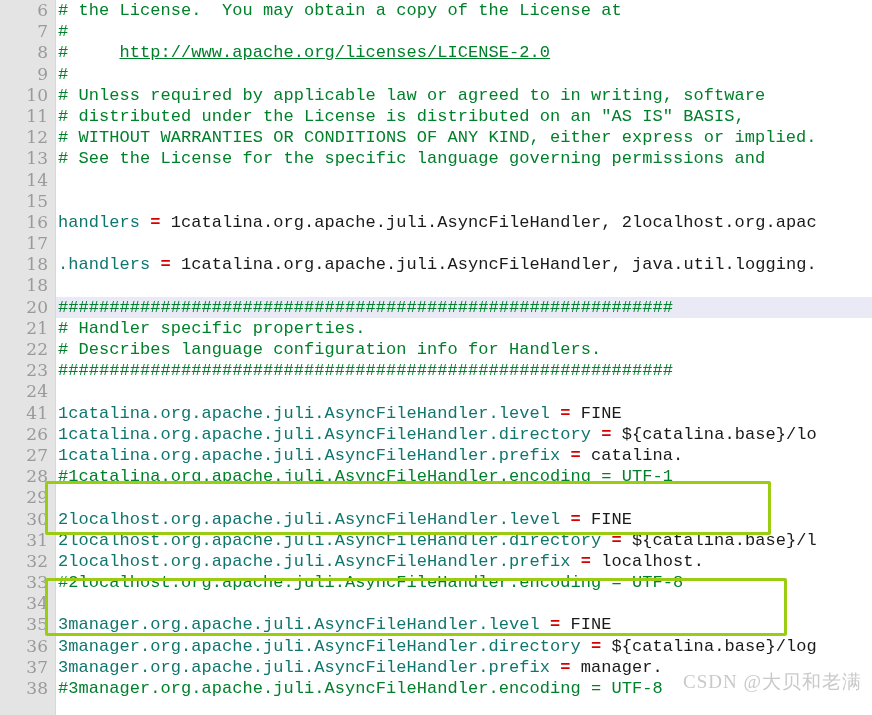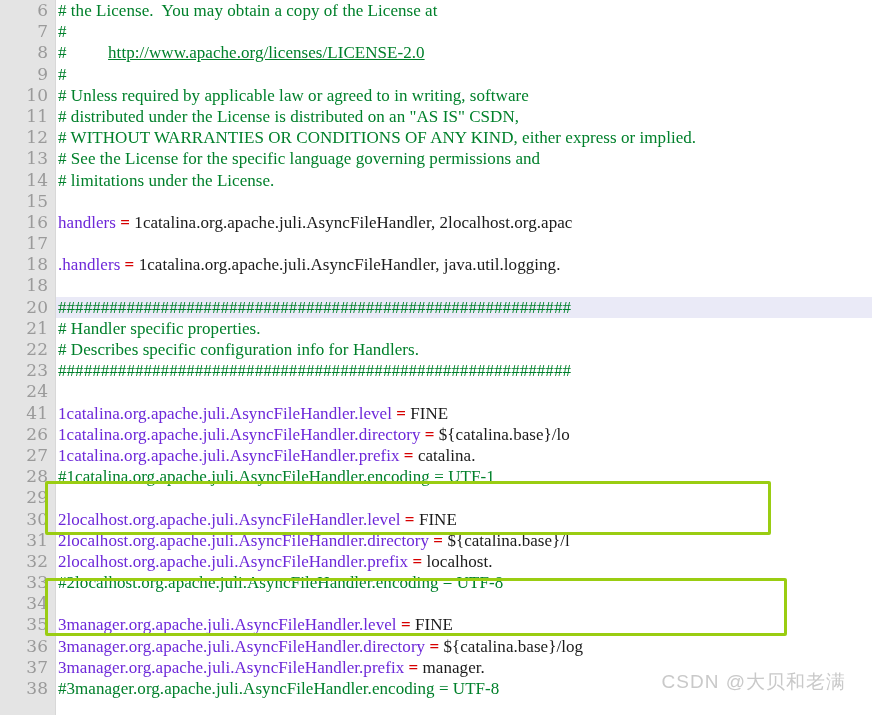--- a/index.html
+++ b/index.html
@@ -71,82 +71,82 @@
     font-size: 17px;
     font-family: "DejaVu Serif", "Liberation Serif", serif;
     z-index: 2;
   }
   .src {
     position: absolute;
     left: 58px;
     top: 0;
     white-space: pre;
     z-index: 1;
-    font-family: Liberation Serif, serif;
+    font-family: Liberation Mono, monospace;
     font-size: 17px;
     letter-spacing: 0.05px;
   }
   .cmt   { color: #00802b; }
-  .cmt u { text-decoration: underline; margin-left: 20px; }
-  .key   { color: #6d28d9; }
+  .cmt u { text-decoration: underline; }
+  .key   { color: #0f766e; }
   .op    { color: #d60000; font-weight: bold; }
   .val   { color: #1a1a1a; }
 
   
   .annot {
     position: absolute;
     border: 3px solid #9acd12;
     border-radius: 2px;
     background: transparent;
     z-index: 5;
     pointer-events: none;
   }
   #annot-1 { left: 45px;  top: 481px; width: 720px; height: 48px; }
   #annot-2 { left: 45px;  top: 578px; width: 736px; height: 52px; }
 
   
   #watermark {
     position: absolute;
-    right: 26px;
+    right: 10px;
     bottom: 20px;
     z-index: 6;
     color: #c9c9c9;
     font-size: 19px;
-    font-family: Liberation Sans, sans-serif;
+    font-family: Liberation Serif, serif;
     letter-spacing: 1px;
     white-space: pre;
     pointer-events: none;
   }
 </style>
 </head>
 <body>
 
 <div id="editor">
 
   <div id="gutter"></div>
   <div id="gutter-line"></div>
 
   <div id="code-layer">
       <div class="row"><span class="ln">6</span><span class="src"><span class="cmt"># the License.  You may obtain a copy of the License at</span></span></div>
       <div class="row"><span class="ln">7</span><span class="src"><span class="cmt">#</span></span></div>
       <div class="row"><span class="ln">8</span><span class="src"><span class="cmt">#     <u>http://www.apache.org/licenses/LICENSE-2.0</u></span></span></div>
       <div class="row"><span class="ln">9</span><span class="src"><span class="cmt">#</span></span></div>
       <div class="row"><span class="ln">10</span><span class="src"><span class="cmt"># Unless required by applicable law or agreed to in writing, software</span></span></div>
-      <div class="row"><span class="ln">11</span><span class="src"><span class="cmt"># distributed under the License is distributed on an "AS IS" CSDN,</span></span></div>
+      <div class="row"><span class="ln">11</span><span class="src"><span class="cmt"># distributed under the License is distributed on an "AS IS" BASIS,</span></span></div>
       <div class="row"><span class="ln">12</span><span class="src"><span class="cmt"># WITHOUT WARRANTIES OR CONDITIONS OF ANY KIND, either express or implied.</span></span></div>
       <div class="row"><span class="ln">13</span><span class="src"><span class="cmt"># See the License for the specific language governing permissions and</span></span></div>
-      <div class="row"><span class="ln">14</span><span class="src"><span class="cmt"># limitations under the License.</span></span></div>
+      <div class="row"><span class="ln">14</span></div>
       <div class="row"><span class="ln">15</span><span class="src"></span></div>
       <div class="row"><span class="ln">16</span><span class="src"><span class="key">handlers </span><span class="op">=</span><span class="val"> 1catalina.org.apache.juli.AsyncFileHandler, 2localhost.org.apac</span></span></div>
       <div class="row"><span class="ln">17</span><span class="src"></span></div>
       <div class="row"><span class="ln">18</span><span class="src"><span class="key">.handlers </span><span class="op">=</span><span class="val"> 1catalina.org.apache.juli.AsyncFileHandler, java.util.logging.</span></span></div>
       <div class="row"><span class="ln">18</span><span class="src"></span></div>
       <div class="row hl"><div class="rowbg"></div><span class="ln">20</span><span class="src"><span class="cmt">############################################################</span></span></div>
       <div class="row"><span class="ln">21</span><span class="src"><span class="cmt"># Handler specific properties.</span></span></div>
-      <div class="row"><span class="ln">22</span><span class="src"><span class="cmt"># Describes specific configuration info for Handlers.</span></span></div>
+      <div class="row"><span class="ln">22</span><span class="src"><span class="cmt"># Describes language configuration info for Handlers.</span></span></div>
       <div class="row"><span class="ln">23</span><span class="src"><span class="cmt">############################################################</span></span></div>
       <div class="row"><span class="ln">24</span><span class="src"></span></div>
       <div class="row"><span class="ln">41</span><span class="src"><span class="key">1catalina.org.apache.juli.AsyncFileHandler.level </span><span class="op">=</span><span class="val"> FINE</span></span></div>
       <div class="row"><span class="ln">26</span><span class="src"><span class="key">1catalina.org.apache.juli.AsyncFileHandler.directory </span><span class="op">=</span><span class="val"> ${catalina.base}/lo</span></span></div>
       <div class="row"><span class="ln">27</span><span class="src"><span class="key">1catalina.org.apache.juli.AsyncFileHandler.prefix </span><span class="op">=</span><span class="val"> catalina.</span></span></div>
       <div class="row"><span class="ln">28</span><span class="src"><span class="cmt">#1catalina.org.apache.juli.AsyncFileHandler.encoding = UTF-1</span></span></div>
       <div class="row"><span class="ln">29</span><span class="src"></span></div>
       <div class="row"><span class="ln">30</span><span class="src"><span class="key">2localhost.org.apache.juli.AsyncFileHandler.level </span><span class="op">=</span><span class="val"> FINE</span></span></div>
       <div class="row"><span class="ln">31</span><span class="src"><span class="key">2localhost.org.apache.juli.AsyncFileHandler.directory </span><span class="op">=</span><span class="val"> ${catalina.base}/l</span></span></div>
       <div class="row"><span class="ln">32</span><span class="src"><span class="key">2localhost.org.apache.juli.AsyncFileHandler.prefix </span><span class="op">=</span><span class="val"> localhost.</span></span></div>

